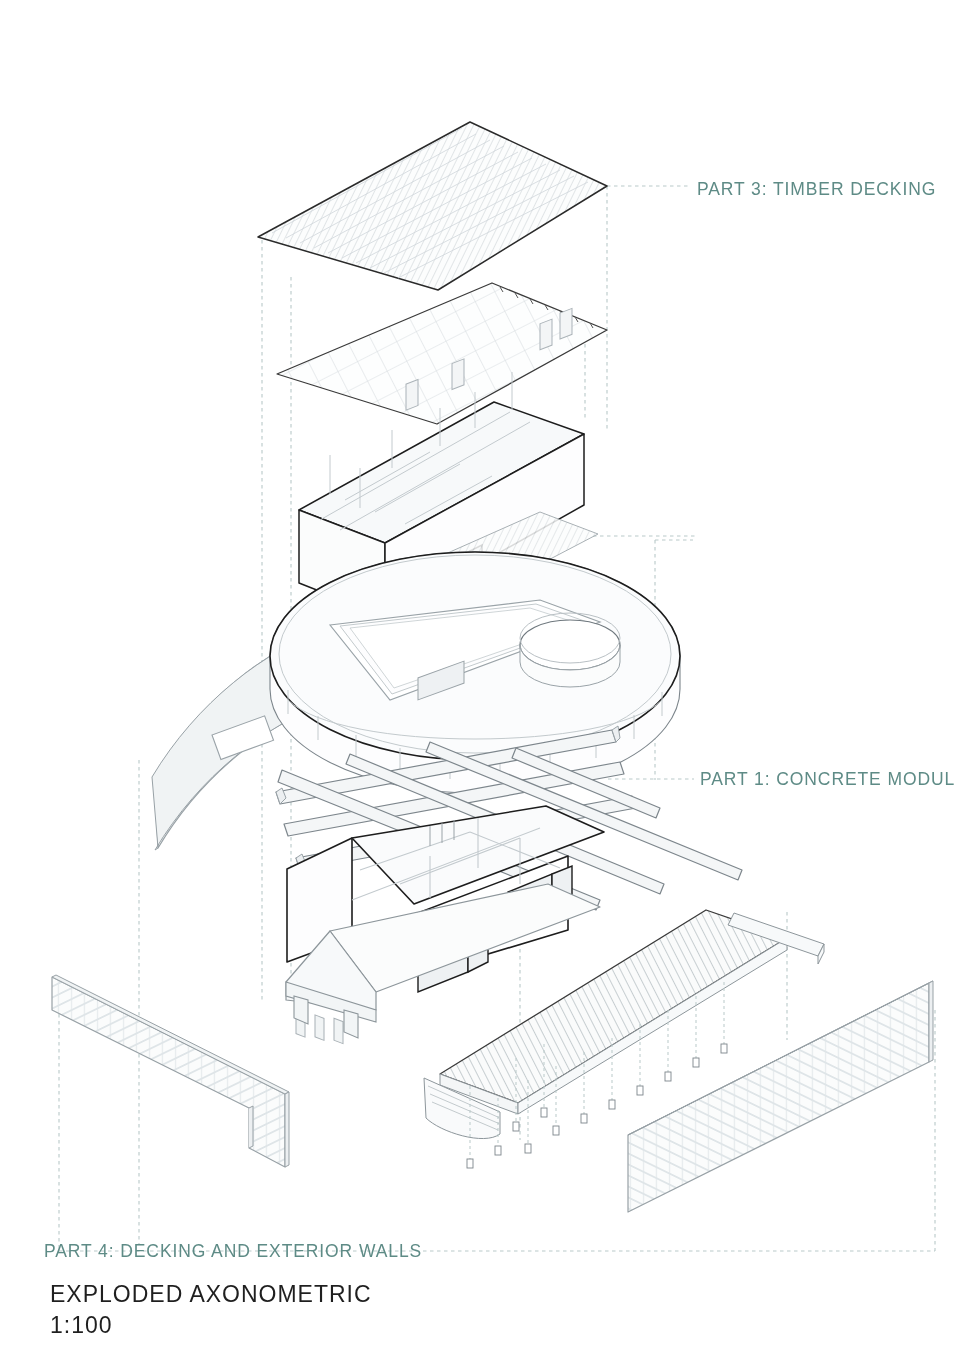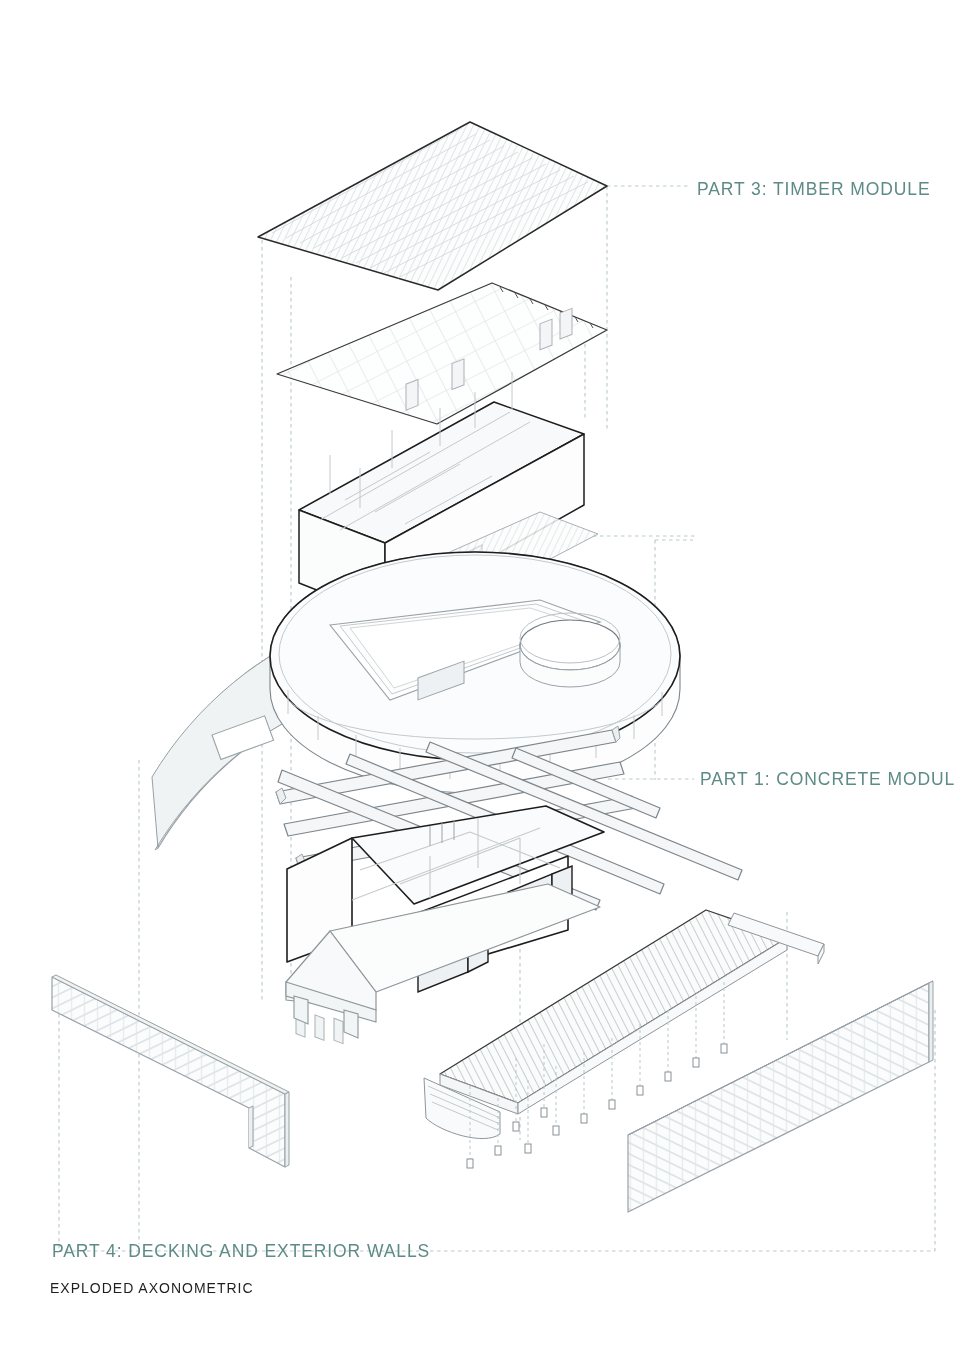--- a/index.html
+++ b/index.html
@@ -35,28 +35,28 @@
     letter-spacing: 0.9px;
     white-space: pre;
     line-height: 1.34;
   }
   .lbl-part {
     font-size: 17.5px;
     color: #5e8b86;
     font-weight: 400;
   }
   .lbl-title {
-    font-size: 14px;
+    font-size: 23px;
     color: #1f1f1f;
     letter-spacing: 1.0px;
   }
   #label-part3 { left: 697px; top: 178px; }
   #label-part2 { left: 705px; top: 530px; }
   #label-part1 { left: 700px; top: 768px; }
-  #label-part4 { left: 52px;  top: 1240px; }
+  #label-part4 { left: 44px;  top: 1240px; }
   #title-block { left: 50px;  top: 1279px; }
   #title-block .scale { display: block; }
 </style>
 </head>
 <body>
 
 <div id="sheet">
 
   <svg id="drawing" viewBox="0 0 955 1359">
     <defs>
@@ -320,22 +320,22 @@
     </g>
 
     <g>
       <polygon points="628,1135 929,983 929,1062 628,1212" fill="url(#brickPatR)" stroke="#98a1a6" stroke-width="1.2" stroke-linejoin="round"></polygon>
       <polygon points="628,1135 632,1133 933,981 929,983" fill="#f0f3f4" stroke="#98a1a6" stroke-width="1"></polygon>
       <polygon points="929,983 933,981 933,1060 929,1062" fill="#eceff1" stroke="#98a1a6" stroke-width="1"></polygon>
     </g>
 
   </svg>
 
-  <div class="lbl lbl-part" id="label-part3">PART 3: TIMBER MODULE</div>
+  <div class="lbl lbl-part" id="label-part3">PART 3: TIMBER DECKING</div>
 
 
   <div class="lbl lbl-part" id="label-part1">PART 1: CONCRETE MODULE</div>
 
   <div class="lbl lbl-part" id="label-part4">PART 4: DECKING AND EXTERIOR WALLS</div>
 
-  <div class="lbl lbl-title" id="title-block"><span>EXPLODED AXONOMETRIC</span></div>
+  <div class="lbl lbl-title" id="title-block"><span>EXPLODED AXONOMETRIC</span><span class="scale">1:100</span></div>
 
 </div>
 
 </body></html>

